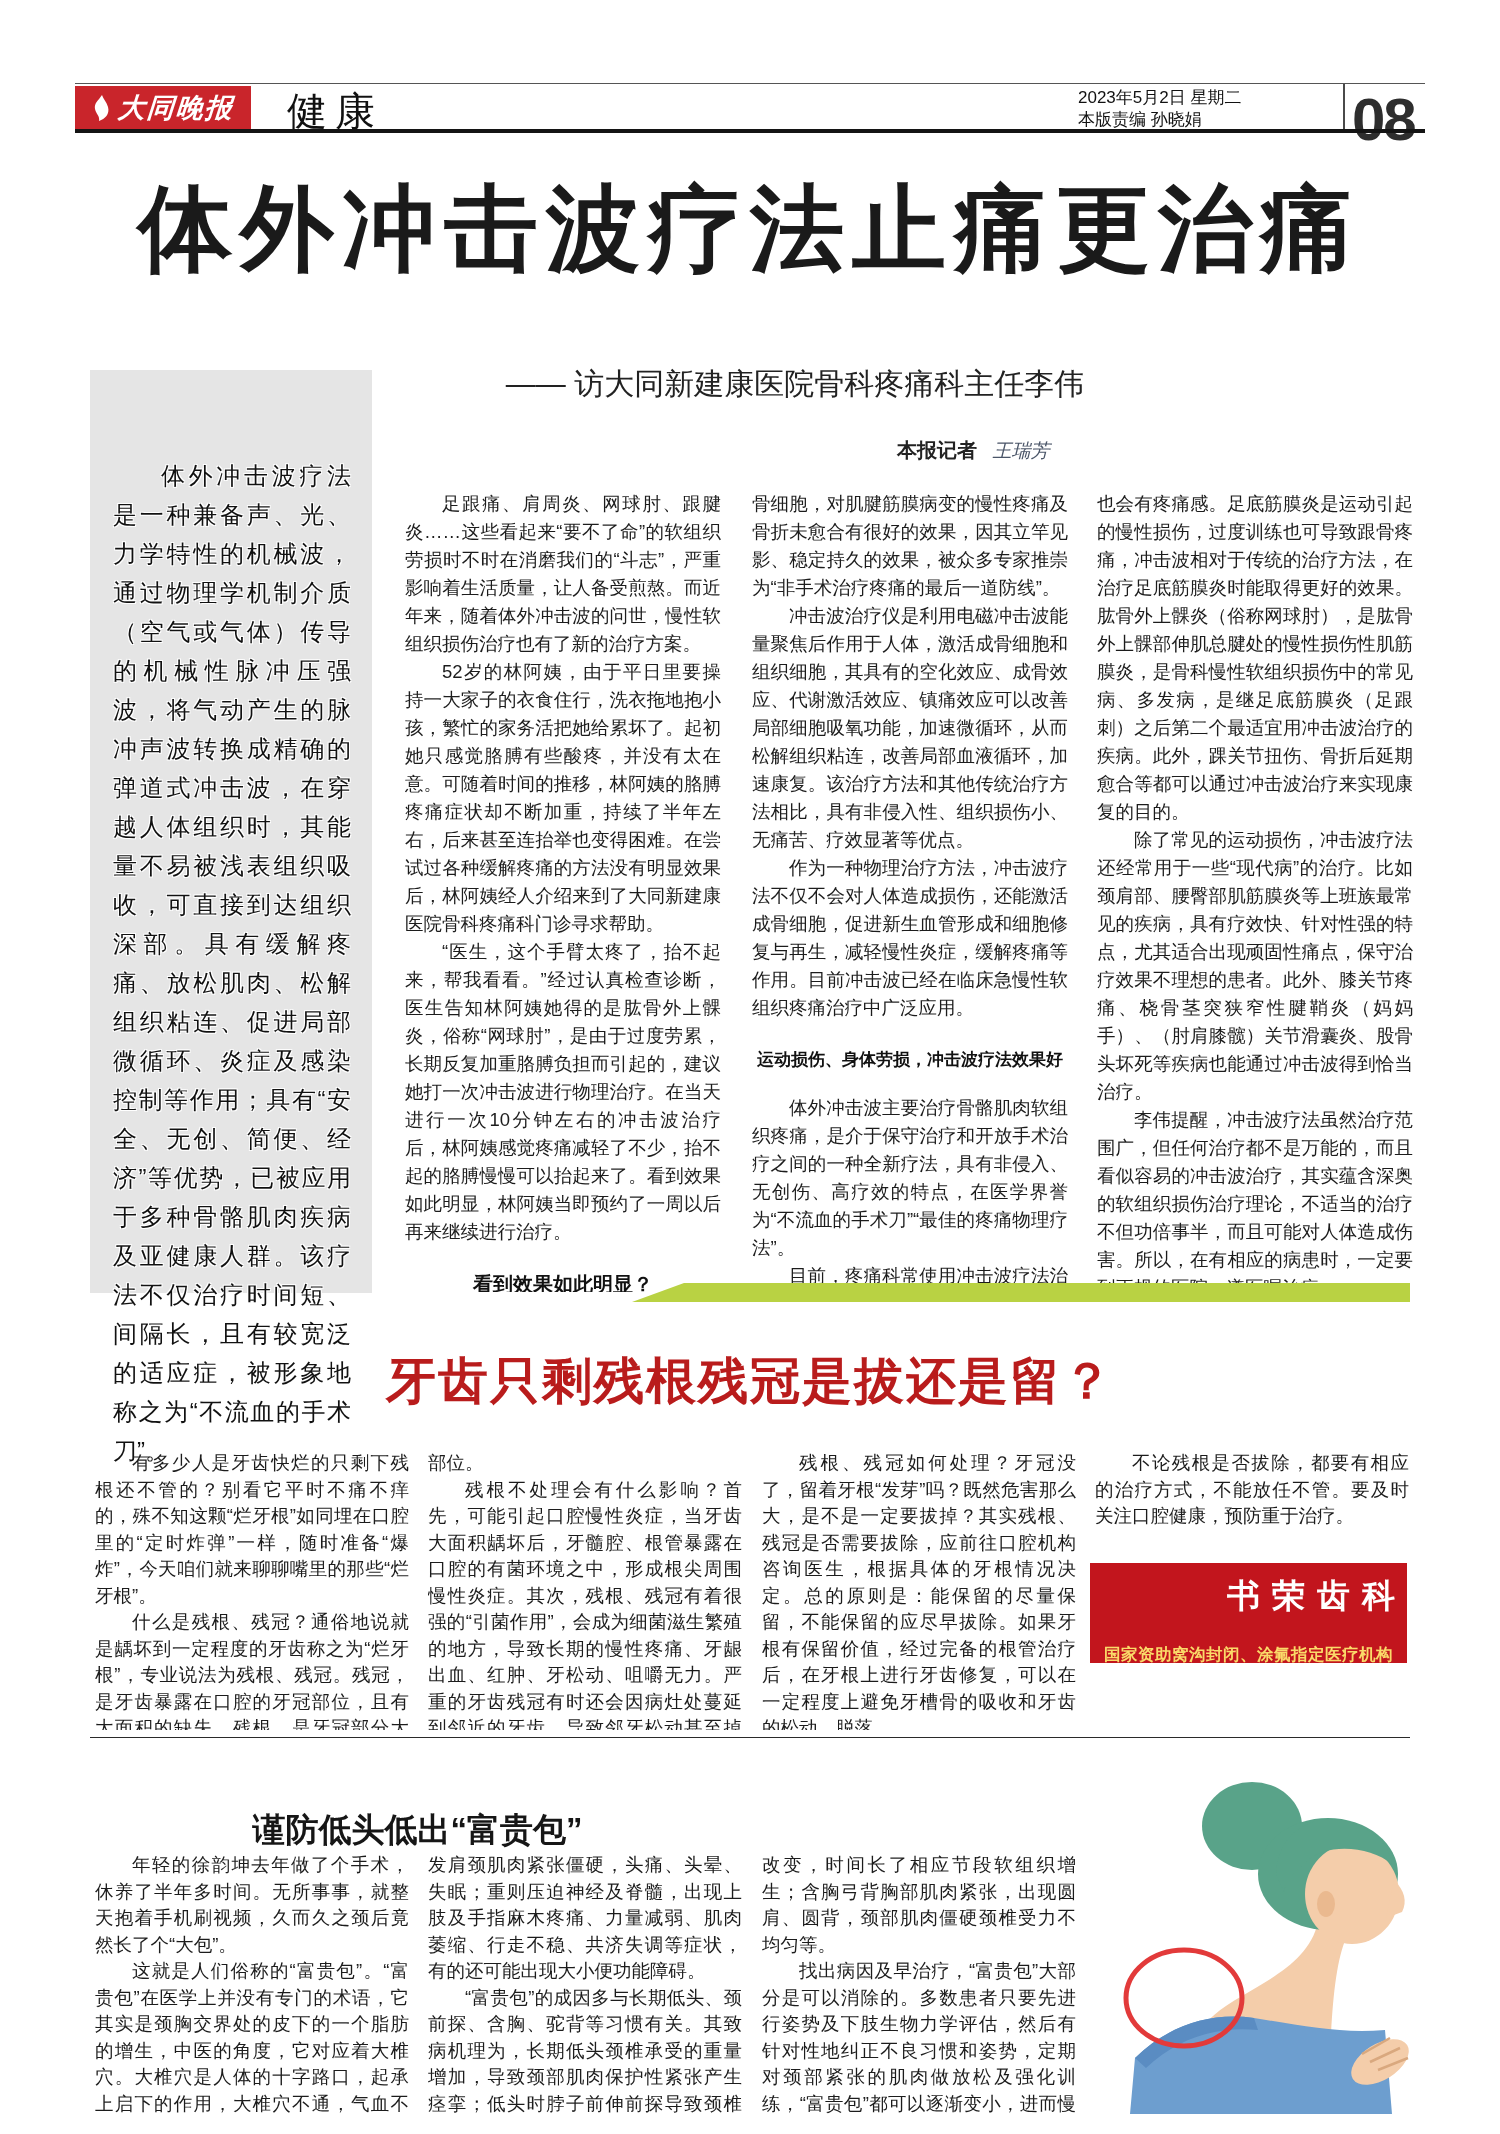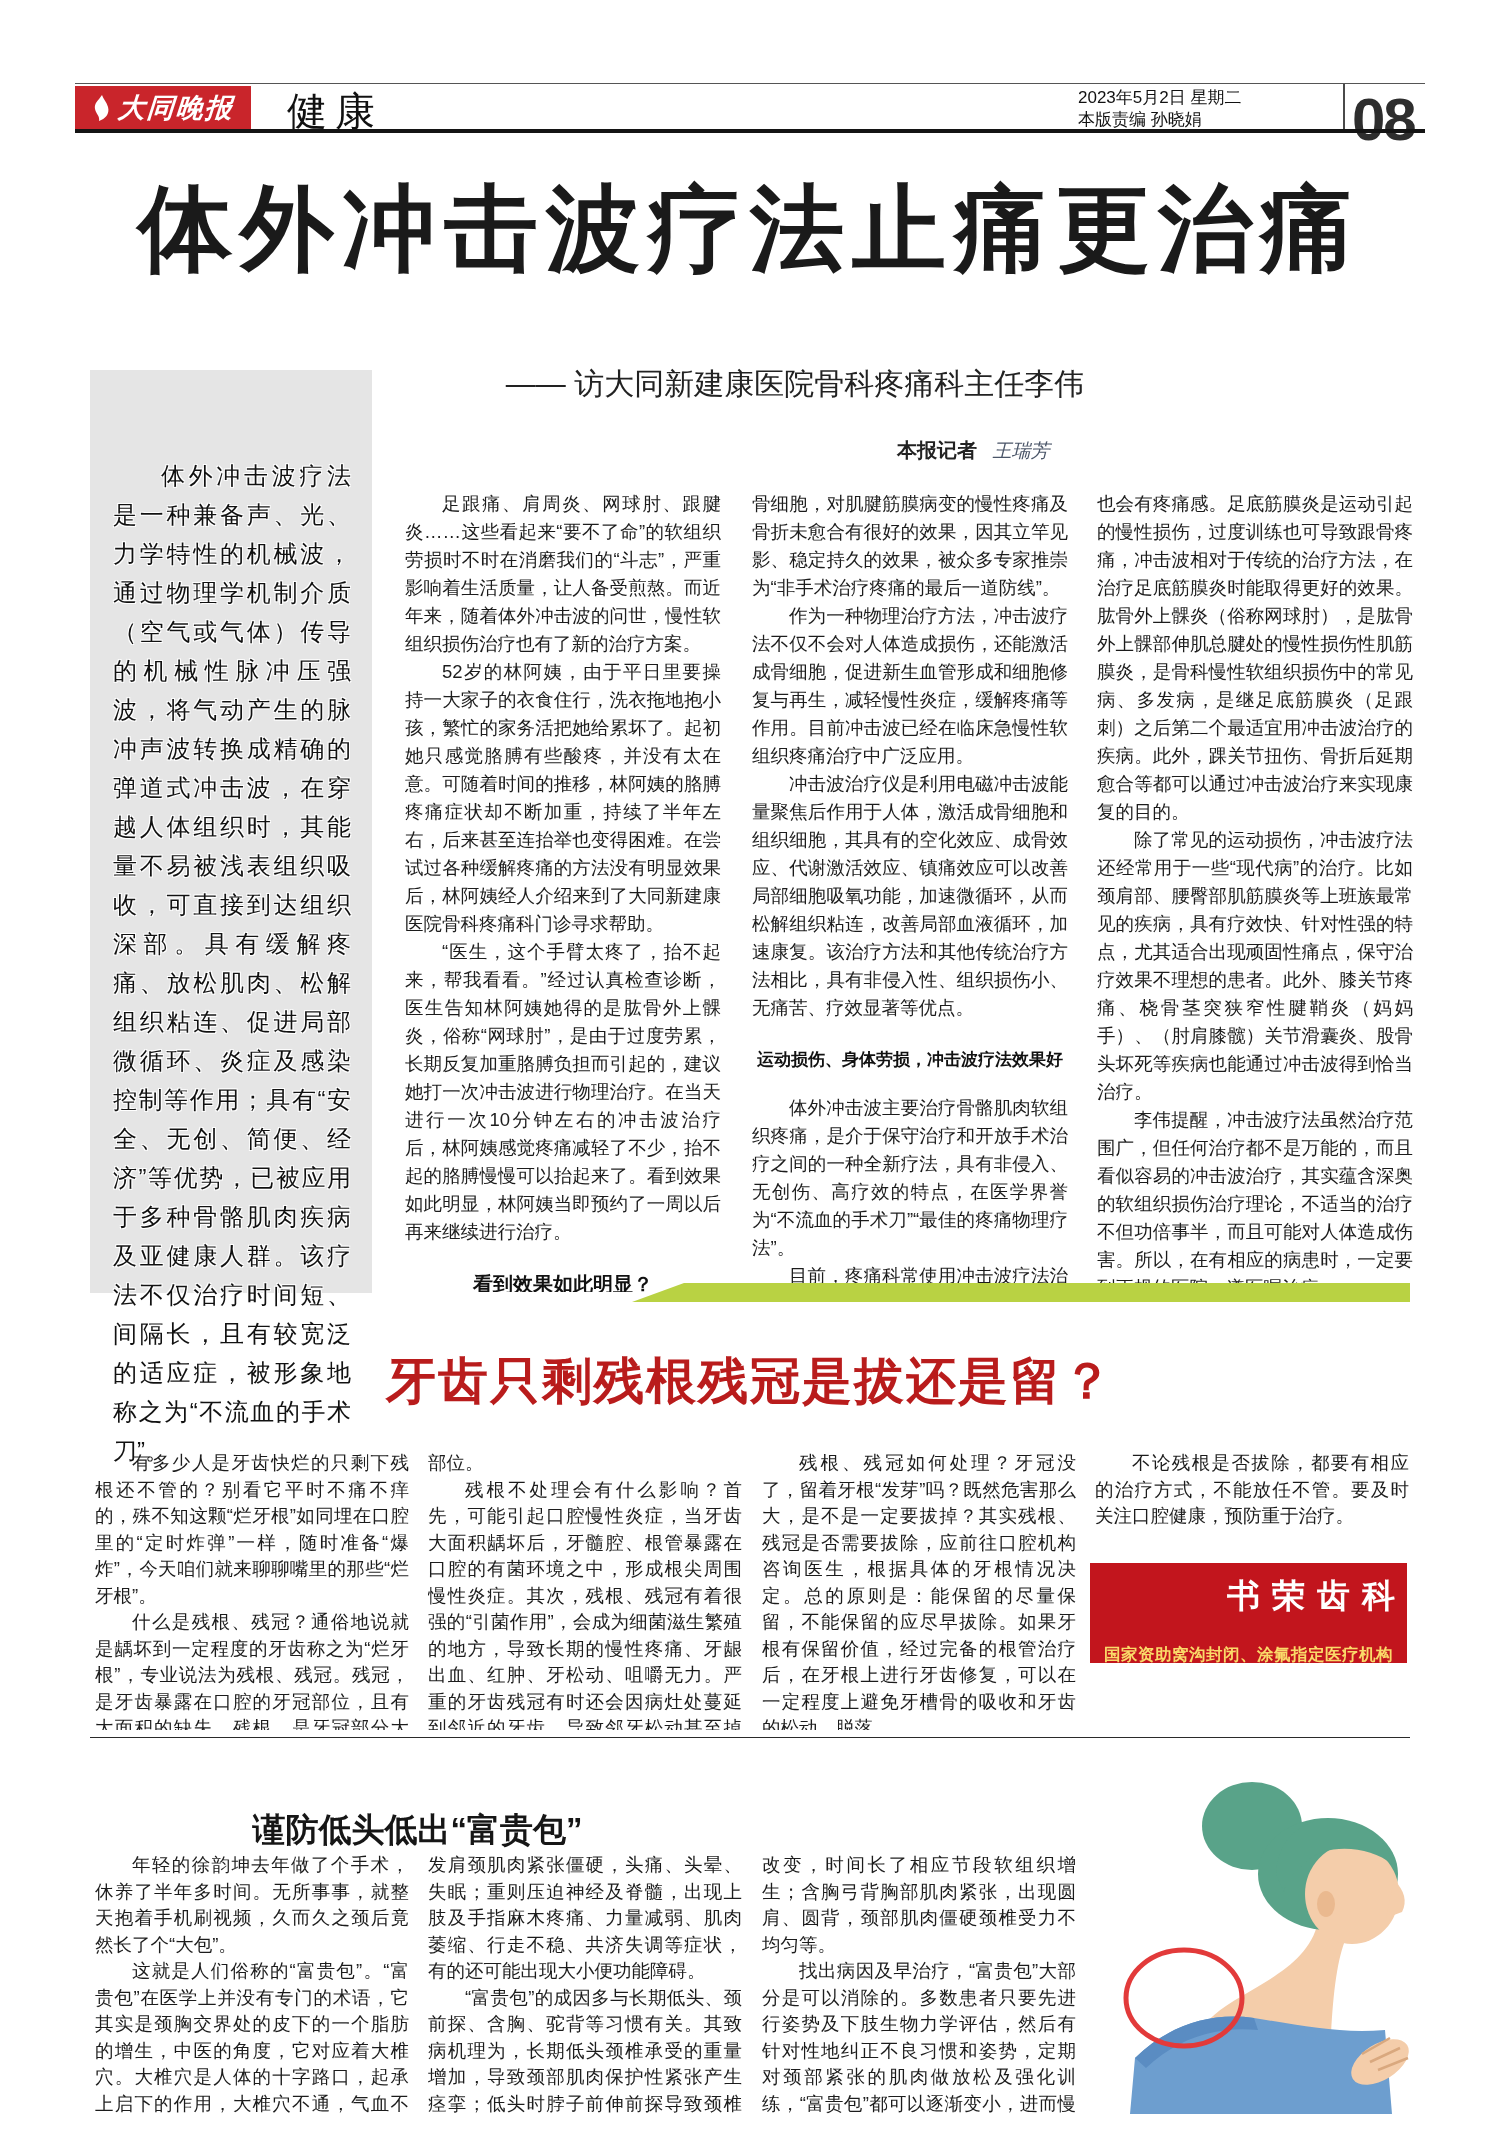--- a/index.html
+++ b/index.html
@@ -104,22 +104,22 @@
   <div class="body-col a1" id="a1c0">
     <p>足跟痛、肩周炎、网球肘、跟腱炎……这些看起来“要不了命”的软组织劳损时不时在消磨我们的“斗志”，严重影响着生活质量，让人备受煎熬。而近年来，随着体外冲击波的问世，慢性软组织损伤治疗也有了新的治疗方案。</p>
     <p>52岁的林阿姨，由于平日里要操持一大家子的衣食住行，洗衣拖地抱小孩，繁忙的家务活把她给累坏了。起初她只感觉胳膊有些酸疼，并没有太在意。可随着时间的推移，林阿姨的胳膊疼痛症状却不断加重，持续了半年左右，后来甚至连抬举也变得困难。在尝试过各种缓解疼痛的方法没有明显效果后，林阿姨经人介绍来到了大同新建康医院骨科疼痛科门诊寻求帮助。</p>
     <p>“医生，这个手臂太疼了，抬不起来，帮我看看。”经过认真检查诊断，医生告知林阿姨她得的是肱骨外上髁炎，俗称“网球肘”，是由于过度劳累，长期反复加重胳膊负担而引起的，建议她打一次冲击波进行物理治疗。在当天进行一次10分钟左右的冲击波治疗后，林阿姨感觉疼痛减轻了不少，抬不起的胳膊慢慢可以抬起来了。看到效果如此明显，林阿姨当即预约了一周以后再来继续进行治疗。</p>
     <div class="subhead">看到效果如此明显？</div>
 
   </div>
 
   <div class="body-col a1" id="a1c1">
     <p class="pc">骨细胞，对肌腱筋膜病变的慢性疼痛及骨折未愈合有很好的效果，因其立竿见影、稳定持久的效果，被众多专家推崇为“非手术治疗疼痛的最后一道防线”。</p>
+    <p>冲击波治疗仪是利用电磁冲击波能量聚焦后作用于人体，激活成骨细胞和组织细胞，其具有的空化效应、成骨效应、代谢激活效应、镇痛效应可以改善局部细胞吸氧功能，加速微循环，从而松解组织粘连，改善局部血液循环，加速康复。该治疗方法和其他传统治疗方法相比，具有非侵入性、组织损伤小、无痛苦、疗效显著等优点。</p>
     <p>作为一种物理治疗方法，冲击波疗法不仅不会对人体造成损伤，还能激活成骨细胞，促进新生血管形成和细胞修复与再生，减轻慢性炎症，缓解疼痛等作用。目前冲击波已经在临床急慢性软组织疼痛治疗中广泛应用。</p>
-    <p>冲击波治疗仪是利用电磁冲击波能量聚焦后作用于人体，激活成骨细胞和组织细胞，其具有的空化效应、成骨效应、代谢激活效应、镇痛效应可以改善局部细胞吸氧功能，加速微循环，从而松解组织粘连，改善局部血液循环，加速康复。该治疗方法和其他传统治疗方法相比，具有非侵入性、组织损伤小、无痛苦、疗效显著等优点。</p>
     <div class="subhead-sm">运动损伤、身体劳损，冲击波疗法效果好</div>
     <p>体外冲击波主要治疗骨骼肌肉软组织疼痛，是介于保守治疗和开放手术治疗之间的一种全新疗法，具有非侵入、无创伤、高疗效的特点，在医学界誉为“不流血的手术刀”“最佳的疼痛物理疗法”。</p>
     <p>目前，疼痛科常使用冲击波疗法治疗瑜伽、足球、篮球、马拉松等运动引发的损伤。数据显示，有10%～20%的运动员在职业生涯中曾受到足底筋膜炎的困扰。足底筋膜炎是足底的肌腱或者筋膜发生无菌性炎症所致，常见症状是脚跟的疼痛与不适，晨起时刚踩地或行走过度时，常常会疼痛加剧，严重患者甚至站立休息时</p>
   </div>
 
   <div class="body-col a1" id="a1c2">
     <p class="pc">也会有疼痛感。足底筋膜炎是运动引起的慢性损伤，过度训练也可导致跟骨疼痛，冲击波相对于传统的治疗方法，在治疗足底筋膜炎时能取得更好的效果。肱骨外上髁炎（俗称网球肘），是肱骨外上髁部伸肌总腱处的慢性损伤性肌筋膜炎，是骨科慢性软组织损伤中的常见病、多发病，是继足底筋膜炎（足跟刺）之后第二个最适宜用冲击波治疗的疾病。此外，踝关节扭伤、骨折后延期愈合等都可以通过冲击波治疗来实现康复的目的。</p>
     <p>除了常见的运动损伤，冲击波疗法还经常用于一些“现代病”的治疗。比如颈肩部、腰臀部肌筋膜炎等上班族最常见的疾病，具有疗效快、针对性强的特点，尤其适合出现顽固性痛点，保守治疗效果不理想的患者。此外、膝关节疼痛、桡骨茎突狭窄性腱鞘炎（妈妈手）、（肘肩膝髋）关节滑囊炎、股骨头坏死等疾病也能通过冲击波得到恰当治疗。</p>
     <p>李伟提醒，冲击波疗法虽然治疗范围广，但任何治疗都不是万能的，而且看似容易的冲击波治疗，其实蕴含深奥的软组织损伤治疗理论，不适当的治疗不但功倍事半，而且可能对人体造成伤害。所以，在有相应的病患时，一定要到正规的医院，遵医嘱治疗。</p>
 

